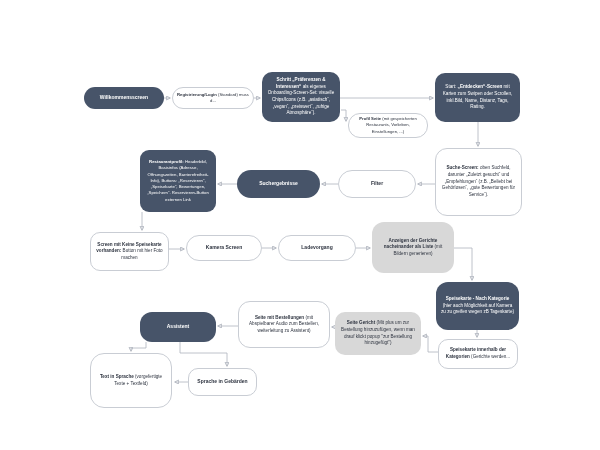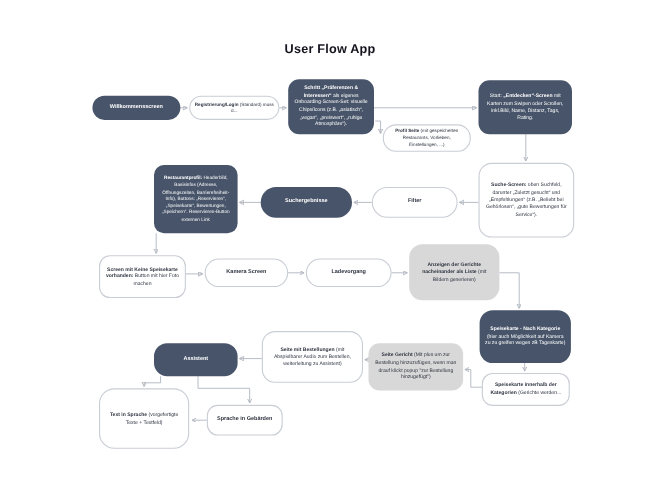--- a/index.html
+++ b/index.html
@@ -37,21 +37,20 @@
   #n-assistent{left:140px;top:312px;width:76px;height:30px;border-radius:12px;}
   #n-text-in-sprache{left:90px;top:353px;width:82px;height:55px;border-radius:14px;}
   #n-sprache-gebaerden{left:188px;top:368px;width:69px;height:28px;border-radius:10px;}
   #wires path{fill:none;stroke:#adb3bd;stroke-width:0.8;}
 </style>
 </head>
 <body>
 
 <div id="canvas">
 
-  <div id="title">User Flow App</div>
 
   <svg id="wires" viewBox="0 0 600 450">
     <defs>
       <marker id="arw" markerWidth="5" markerHeight="5" refX="3.6" refY="2" orient="auto" markerUnits="userSpaceOnUse">
         <path d="M0,0 L4,2 L0,4 Z" fill="#9aa2ad" stroke="none"></path>
       </marker>
     </defs>
     <path d="M164,98 L170,98" marker-end="url(#arw)"></path>
     <path d="M254,98 L260,98" marker-end="url(#arw)"></path>
     <path d="M340,98 L433,98" marker-end="url(#arw)"></path>

